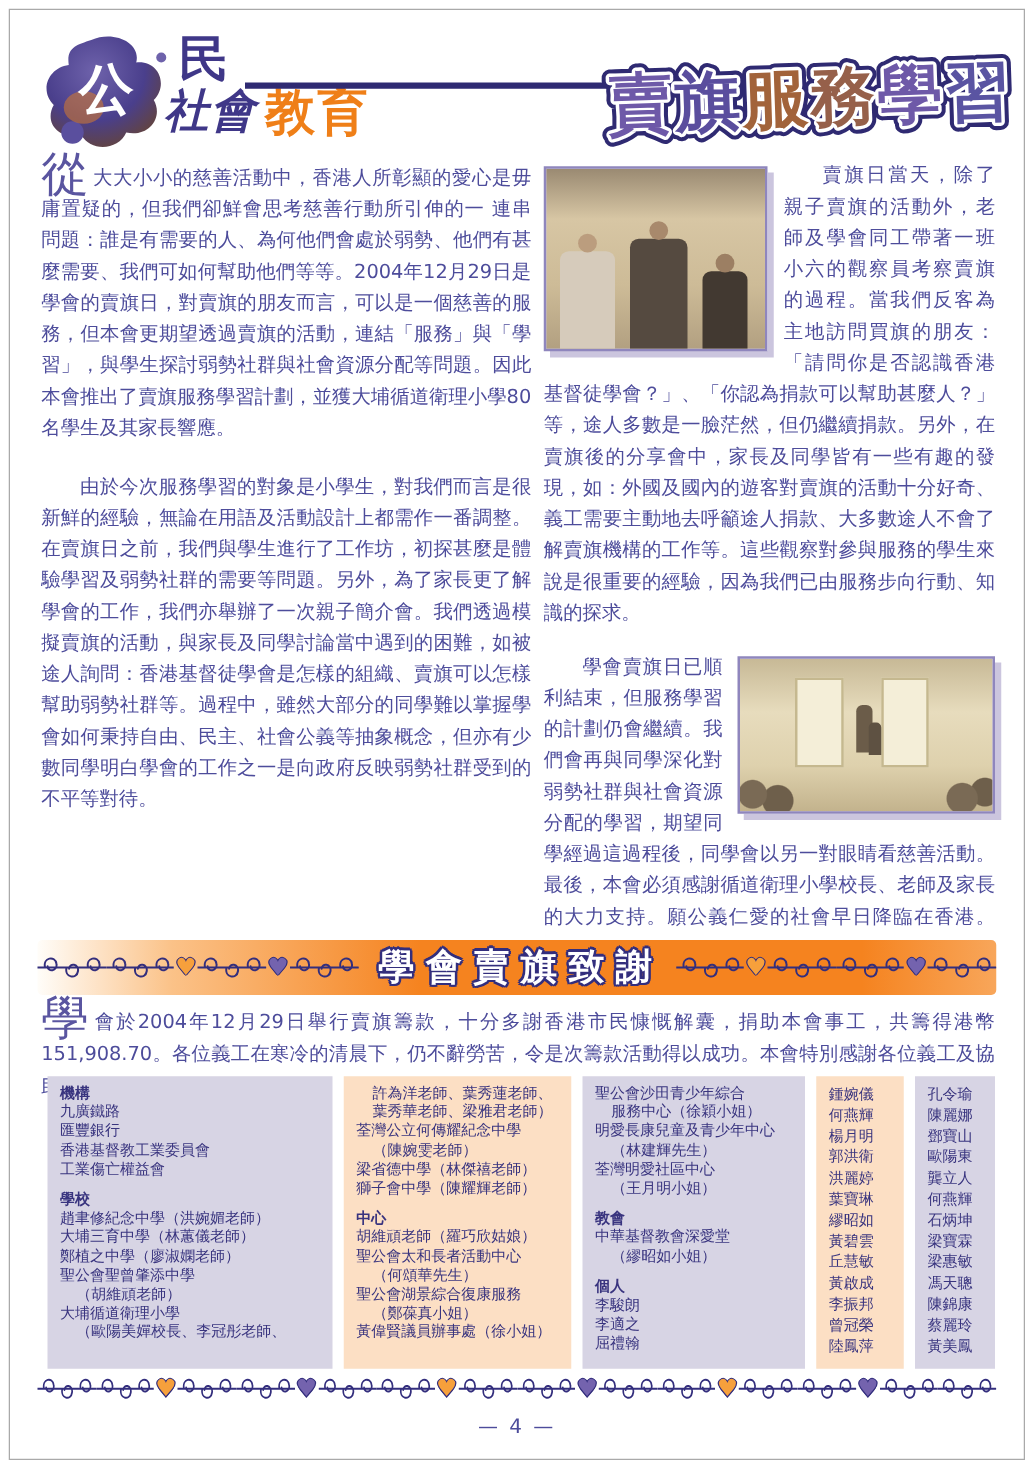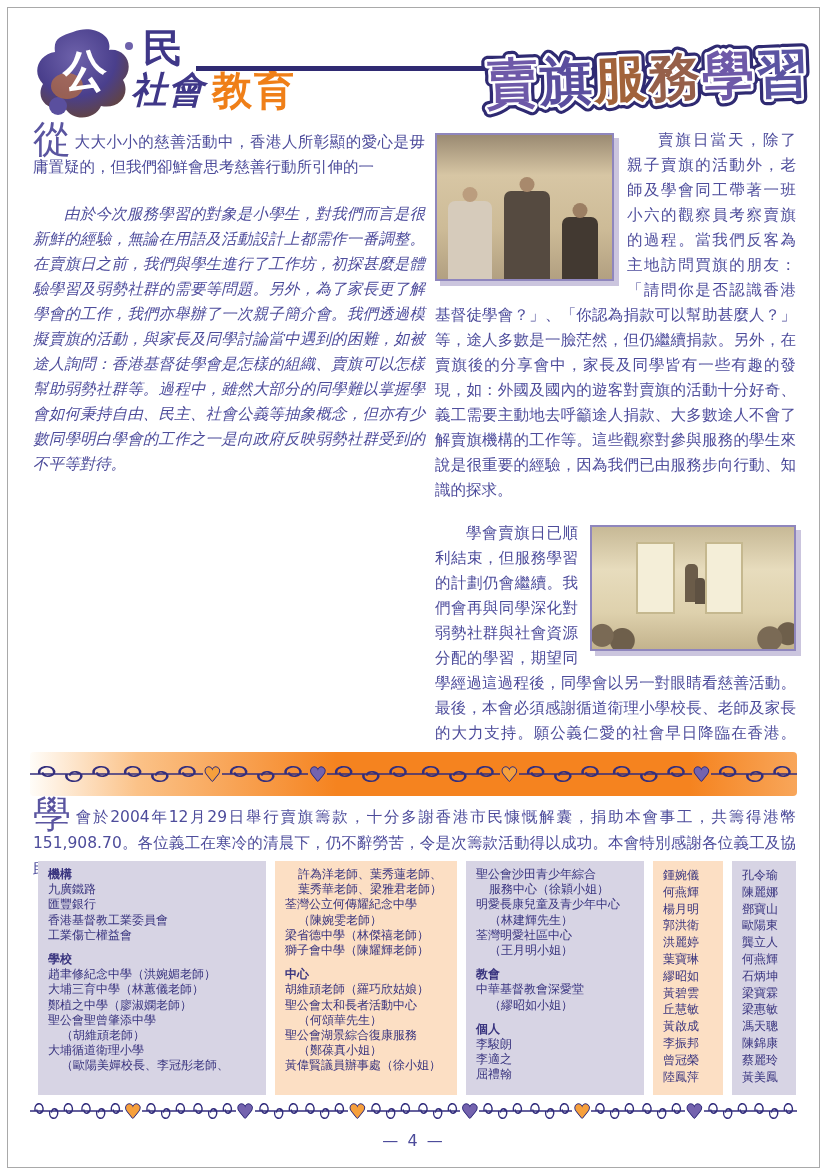--- a/index.html
+++ b/index.html
@@ -19,21 +19,21 @@
   .author .rl{font-size:14px;font-weight:bold;margin-left:7px;letter-spacing:1px;}
   .title-svg{position:absolute;left:478px;top:28px;}
 
   
   .article{position:absolute;left:33px;top:126px;width:763px;height:626px;}
   .col-left{position:absolute;left:0;top:0;width:392px;}
   .col-right{position:absolute;left:402px;top:2px;width:361px;}
   .para{font-size:15.5px;line-height:25px;text-align:justify;color:#4d4c9b;margin:0;}
   .indent{text-indent:31px;}
   .dropcap{font-size:38px;line-height:26px;vertical-align:-5px;margin-right:3px;color:#5a55a0;}
-  .mt{margin-top:22px;font-style:italic;}
+  .mt{margin-top:22px;}
   .mt2{margin-top:18px;}
 
   
   .photo{display:block;position:relative;border:2px solid #8f86bd;box-shadow:5px 5px 0 #cbc5de;overflow:hidden;}
   .photo1{float:left;width:166px;height:142px;margin:8px 14px 4px 0;
           background:linear-gradient(180deg,#c8b797 0%,#a9977b 45%,#6d5d4a 78%,#453a2e 100%);}
   .photo2{float:left;width:175px;height:144px;margin:5px 13px 4px 0;
           background:linear-gradient(180deg,#9a8a72 0%,#d7c6a4 28%,#cdbb97 65%,#b2a081 100%);}
   .photo3{float:right;width:202px;height:122px;margin:4px 0 6px 12px;
           background:linear-gradient(180deg,#c7b996 0%,#e7dcbd 35%,#ded1ad 70%,#c3b38d 100%);}
@@ -138,21 +138,21 @@
         <text id="title-outline" x="170" y="68" text-anchor="middle" font-size="52" font-weight="bold" letter-spacing="2" fill="#2f2a72" stroke="#2f2a72" stroke-width="12" stroke-linejoin="round" paint-order="stroke"><tspan>賣</tspan><tspan>旗</tspan><tspan>服</tspan><tspan>務</tspan><tspan>學</tspan><tspan>習</tspan></text>
         <text id="title-fill" x="170" y="68" text-anchor="middle" font-size="52" font-weight="bold" letter-spacing="2" stroke="#ffffff" stroke-width="5.5" stroke-linejoin="round" paint-order="stroke"><tspan fill="#6e59a8">賣</tspan><tspan fill="#5a4e9e">旗</tspan><tspan fill="#a2633a">服</tspan><tspan fill="#96604a">務</tspan><tspan fill="#6e59a8">學</tspan><tspan fill="#5a54a2">習</tspan></text>
       </g>
     </svg>
   </div>
 
   <div class="article">
     <div class="col-left">
       <div class="para">
         <span class="dropcap">從</span><span>大大小小的慈善活動中，香港人所彰顯的愛心是毋庸置疑的，但我們卻鮮會思考慈善行動所引伸的一</span>
-        
+        <span>連串問題：誰是有需要的人、為何他們會處於弱勢、他們有甚麼需要、我們可如何幫助他們等等。2004年12月29日是學會的賣旗日，對賣旗的朋友而言，可以是一個慈善的服務，但本會更期望透過賣旗的活動，連結「服務」與「學習」，與學生探討弱勢社群與社會資源分配等問題。因此本會推出了賣旗服務學習計劃，並獲大埔循道衛理小學80名學生及其家長響應。</span>
       </div>
       <div class="para mt indent">由於今次服務學習的對象是小學生，對我們而言是很新鮮的經驗，無論在用語及活動設計上都需作一番調整。在賣旗日之前，我們與學生進行了工作坊，初探甚麼是體驗學習及弱勢社群的需要等問題。另外，為了家長更了解學會的工作，我們亦舉辦了一次親子簡介會。我們透過模擬賣旗的活動，與家長及同學討論當中遇到的困難，如被途人詢問：香港基督徒學會是怎樣的組織、賣旗可以怎樣幫助弱勢社群等。過程中，雖然大部分的同學難以掌握學會如何秉持自由、民主、社會公義等抽象概念，但亦有少數同學明白學會的工作之一是向政府反映弱勢社群受到的不平等對待。</div>
     </div>
 
     <div class="col-right">
       <div class="para indent">
         <span class="photo photo2">
           <span class="fig f-left">
               <span class="hd"></span>
             </span>
@@ -194,20 +194,21 @@
       <path d="M0 11 H54 M6 11 C4 3 14 1 15 8 C16 14 8 15 8 10 M23 11 C21 19 31 21 32 14 C33 8 25 7 25 12 M40 11 C38 3 48 1 49 8 C50 14 42 15 42 10" stroke="#332e7d" stroke-width="1.6" fill="none" stroke-linecap="round"></path>
     </svg>
   </span>
         <span class="heart p">♥</span>
         <span class="seg">
     <svg viewBox="0 0 54 22" preserveAspectRatio="none">
       <path d="M0 11 H54 M6 11 C4 3 14 1 15 8 C16 14 8 15 8 10 M23 11 C21 19 31 21 32 14 C33 8 25 7 25 12 M40 11 C38 3 48 1 49 8 C50 14 42 15 42 10" stroke="#332e7d" stroke-width="1.6" fill="none" stroke-linecap="round"></path>
     </svg>
   </span>
       </div>
+    <div class="banner-title">學會賣旗致謝</div>
     <div class="scroll">
         <span class="seg">
     <svg viewBox="0 0 54 22" preserveAspectRatio="none">
       <path d="M0 11 H54 M6 11 C4 3 14 1 15 8 C16 14 8 15 8 10 M23 11 C21 19 31 21 32 14 C33 8 25 7 25 12 M40 11 C38 3 48 1 49 8 C50 14 42 15 42 10" stroke="#332e7d" stroke-width="1.6" fill="none" stroke-linecap="round"></path>
     </svg>
   </span>
         <span class="heart o">♥</span>
         <span class="seg">
     <svg viewBox="0 0 54 22" preserveAspectRatio="none">
       <path d="M0 11 H54 M6 11 C4 3 14 1 15 8 C16 14 8 15 8 10 M23 11 C21 19 31 21 32 14 C33 8 25 7 25 12 M40 11 C38 3 48 1 49 8 C50 14 42 15 42 10" stroke="#332e7d" stroke-width="1.6" fill="none" stroke-linecap="round"></path>

